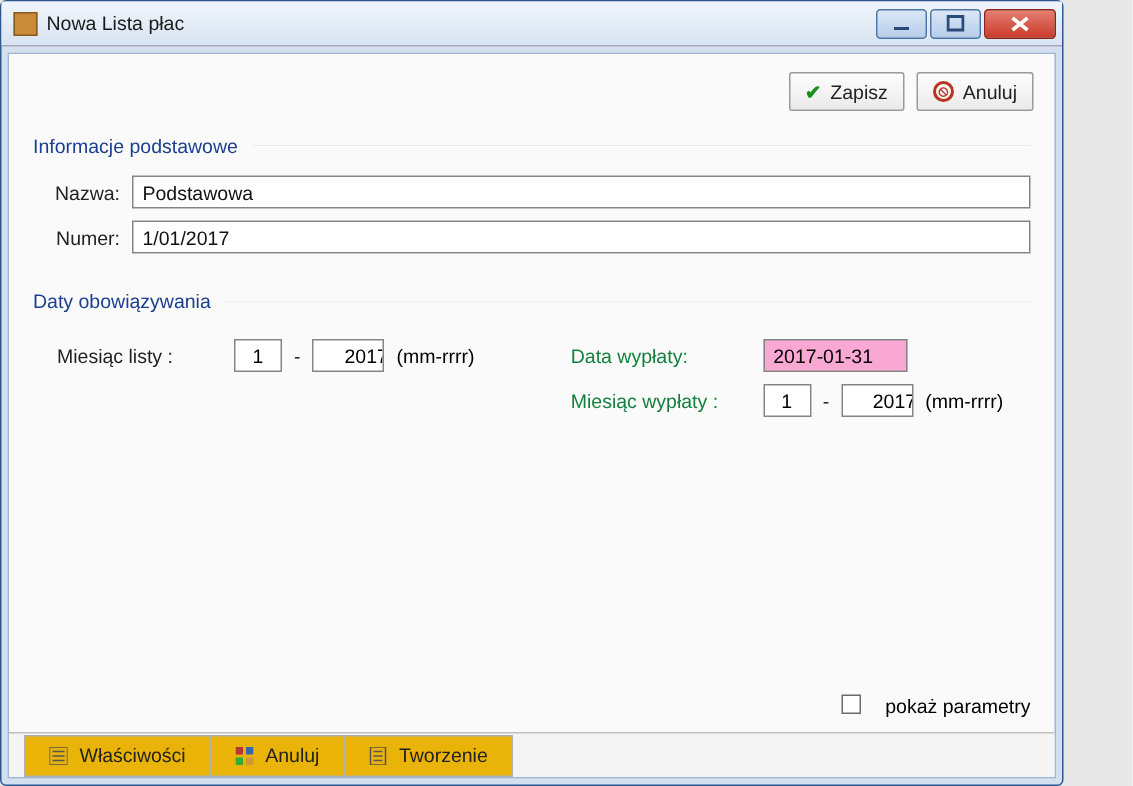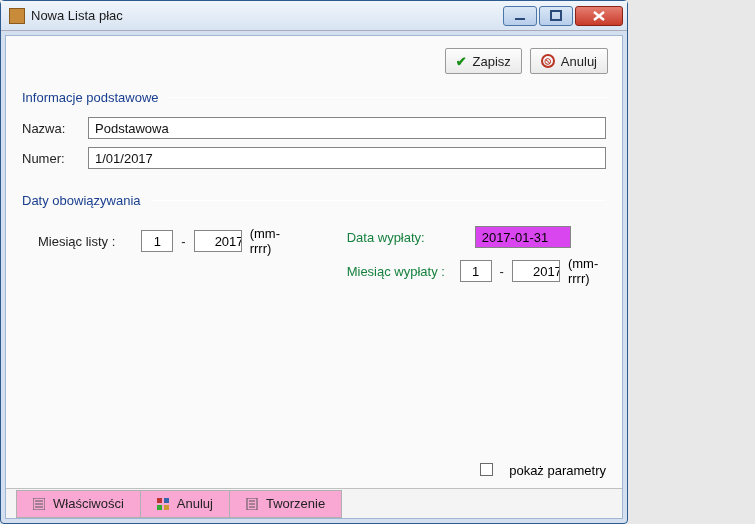--- a/index.html
+++ b/index.html
@@ -1,51 +1,51 @@
 <!DOCTYPE html>
 <html><head>
 <meta charset="utf-8">
 <style>
   * { box-sizing: border-box; margin: 0; padding: 0; font-family: "Segoe UI", Tahoma, sans-serif; font-size: 13px; }
   body { background: #e8e8e8; width: 755px; height: 524px; overflow: hidden; }
-  .window { width: 628px; height: 524px; background: #d4dfef; border: 1px solid #2c5a8f; border-radius: 4px; display: flex; flex-direction: column; }
+  .window { width: 709px; height: 524px; background: #d4dfef; border: 1px solid #2c5a8f; border-radius: 4px; display: flex; flex-direction: column; }
   .titlebar { height: 30px; background: linear-gradient(#f0f5fb, #d8e4f2); display: flex; align-items: center; padding: 0 4px; border-bottom: 1px solid #aab; }
   .title-icon { width: 16px; height: 16px; margin: 0 6px 0 4px; background: #c78b3a; border: 1px solid #8a5a1a; }
   .title-text { flex: 1; color: #1a1a1a; }
   .win-controls { display: flex; gap: 2px; }
   .win-btn { width: 34px; height: 20px; border: 1px solid #4a76a8; border-radius: 3px; display: flex; align-items: center; justify-content: center; cursor: pointer; }
   .win-min { background: linear-gradient(#dbe7f6,#b6cdea); }
   .win-max { background: linear-gradient(#dbe7f6,#b6cdea); }
   .win-close { width: 48px; background: linear-gradient(#e57f72,#c93b2a); border-color: #8a2115; }
   .win-min svg, .win-max svg, .win-close svg { pointer-events:none; }
   .client { flex:1; background:#fafafa; margin:4px; border:1px solid #9fb7d4; position:relative; display:flex; flex-direction:column; }
   .top-actions { display:flex; justify-content:flex-end; padding:12px 14px 10px; gap:8px; }
   .btn { height:26px; padding:0 10px; background:linear-gradient(#fdfdfd,#eaeaea); border:1px solid #9a9a9a; border-radius:2px; display:flex; align-items:center; gap:6px; cursor:pointer; color:#222; }
   .chk { color:#1a8f1a; font-weight:bold; }
   .x-icn { width:14px; height:14px; border-radius:50%; border:2px solid #b32; display:inline-flex; align-items:center; justify-content:center; color:#b32; font-size:10px; font-weight:bold; }
   .section { padding:6px 16px 10px; }
   .fieldset-title { color:#1a3f8f; font-size:13px; display:flex; align-items:center; gap:10px; margin-bottom:12px; }
   .fieldset-title .rule { flex:1; height:1px; background:#b8b8b8; border-bottom:1px solid #fff; }
   .row { display:flex; align-items:center; margin-bottom:8px; gap:8px; }
-  .lbl { width:58px; color:#222; }
+  .lbl { width:58px; color:#222;text-align:right; }
   .txt { flex:1; height:22px; border:1px solid #858585; background:#fff; padding:0 6px; color:#111; }
   .txt-small { width:32px; text-align:center; height:22px; border:1px solid #858585; background:#fff; }
   .txt-year { width:48px; text-align:left; padding-left:20px; height:22px; border:1px solid #858585; background:#fff; }
-  .txt-date { width:96px; padding:0 6px; height:22px; border:1px solid #858585; background:#d946ef; }
+  .txt-date { width:96px; padding:0 6px; height:22px; border:1px solid #858585; background:#f9a8d4; }
   .hint { color:#000000; }
   .dates { display:flex; gap:52px; padding:6px 16px; }
   .dates-left { flex:1; }
   .dates-right { flex:1; }
   .dlbl { width:110px; color:#222; display:inline-block; }
   .dlbl2 { width:120px; color:#15803d; display:inline-block; }
   .spacer { flex:1; }
   .chkrow { display:flex; align-items:flex-start; gap:16px; padding:0 16px 10px; justify-content:flex-end; }
   .cbox { width:13px; height:13px; border:1px solid #6a6a6a; background:#fff; display:inline-block; }
   .tabs { display:flex; border-top:1px solid #c0c0c0; background:#f4f4f4; height:30px; align-items:center; }
-  .tab { display:flex; align-items:center; gap:8px; padding:0 16px; height:28px; border:1px solid #b0b0b0; background:#f9a8d4; cursor:pointer; color:#222; margin-left:-1px; }
+  .tab { display:flex; align-items:center; gap:8px; padding:0 16px; height:28px; border:1px solid #b0b0b0; background:#eab308; cursor:pointer; color:#222; margin-left:-1px; }
   .tab:first-child { margin-left:10px; }
   .tab-ic { width:12px; height:12px; }
   .dash { color:#222; }
 </style>
 </head>
 <body>
 
 <div class="window">
   <div class="titlebar">
     <div class="title-icon"></div>

